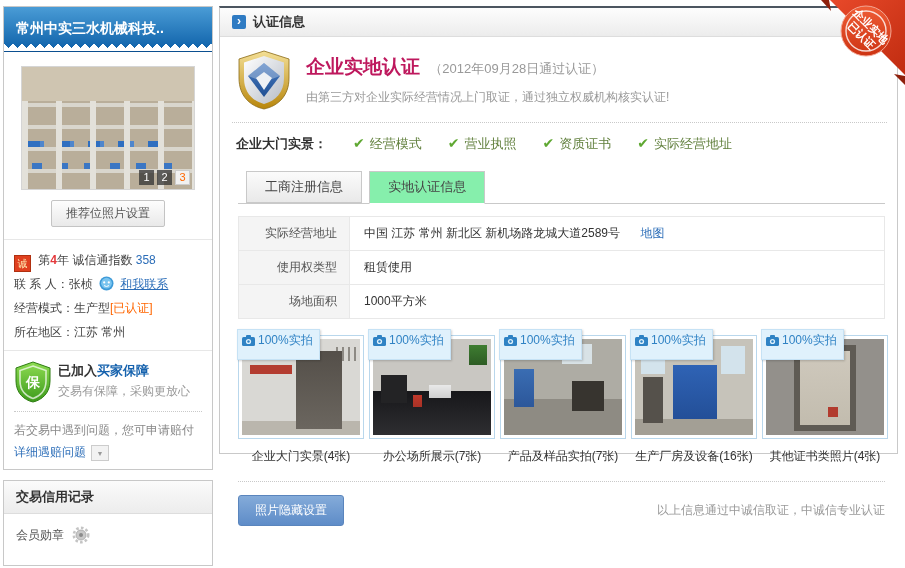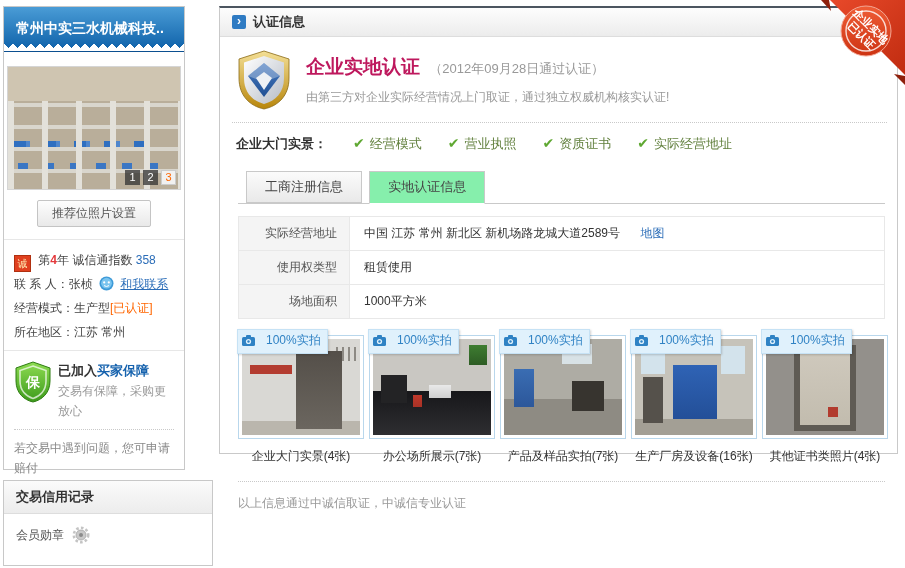--- a/index.html
+++ b/index.html
@@ -1,21 +1,21 @@
 <!DOCTYPE html>
 <html><head>
 <meta charset="utf-8">
 <style>
   html,body{margin:0;padding:0;background:#fff;}
   body{font-family:"Liberation Sans","DejaVu Sans",sans-serif;font-size:12px;color:#333;}
   .page{position:relative;width:905px;height:568px;overflow:hidden;background:#fff;}
   a{text-decoration:none;color:#2b6db8;cursor:pointer;}
 
   
-  .sidebar{position:absolute;left:3px;top:6px;width:182px;height:464px;border:1px solid #c8c8c8;background:#fff;box-sizing:border-box;}
+  .sidebar{position:absolute;left:3px;top:6px;width:210px;height:464px;border:1px solid #c8c8c8;background:#fff;box-sizing:border-box;}
   .company-hd{position:relative;height:44px;background:linear-gradient(#4a9cd6,#0d60a8);border-bottom:1px solid #0b4f90;color:#fff;font-size:14px;font-weight:bold;line-height:42px;padding:0 12px;overflow:hidden;white-space:nowrap;}
   .zigzag{position:absolute;left:0;right:0;bottom:0;height:7px;background:linear-gradient(-45deg,#ffffff 5px,transparent 0),linear-gradient(45deg,#ffffff 5px,transparent 0);background-position:left bottom;background-repeat:repeat-x;background-size:9px 9px;}
   .photo-wrap{position:relative;margin:14px auto 0;width:172px;height:122px;border:1px solid #d5d5d5;}
   .photo-main{position:absolute;inset:0;background-color:#b9ae9a;
      background-image:
        linear-gradient(#cfc5b1,#cfc5b1),
        repeating-linear-gradient(90deg,#e3e1da 0 6px,transparent 6px 34px),
        repeating-linear-gradient(#d9d6cd 0 4px,transparent 4px 22px),
        repeating-linear-gradient(90deg,#2f6fc0 0 12px,#4f86cc 12px 16px,transparent 16px 30px),
        repeating-linear-gradient(90deg,#3a76c4 0 10px,transparent 10px 26px);
@@ -70,21 +70,21 @@
   .vtable{margin:12px 12px 0 18px;border:1px solid #e8e8e8;}
   .vrow{display:flex;border-bottom:1px solid #e8e8e8;}
   .vrow:last-child{border-bottom:none;}
   .vlabel{flex:0 0 86px;background:#f4f4f4;color:#555;text-align:right;padding:8px 12px;border-right:1px solid #e8e8e8;}
   .vval{flex:1;padding:8px 14px;color:#333;}
   .map-link{margin-left:17px;}
   .photos{display:flex;margin:16px 10px 0 18px;gap:5px;}
   .ph-item{width:126px;}
   .ph-frame{position:relative;width:118px;border:1px solid #b9d7ec;padding:3px;background:#fff;}
   .ph-img{width:118px;height:96px;}
-  .ph-badge{position:absolute;top:-7px;left:-2px;display:flex;align-items:center;gap:11px;background:#e0f1fc;border:1px solid #c6e2f5;color:#2f82c4;font-size:12px;padding:2px 6px 4px 4px;box-shadow:1px 1px 2px rgba(0,0,0,.18);}
+  .ph-badge{position:absolute;top:-7px;left:-2px;display:flex;align-items:center;gap:3px;background:#e0f1fc;border:1px solid #c6e2f5;color:#2f82c4;font-size:12px;padding:2px 6px 10px 4px;box-shadow:1px 1px 2px rgba(0,0,0,.18);}
   .ph-cap{text-align:center;margin-top:9px;font-size:12px;color:#333;}
 
   .sc1{background-color:#d9d8d4;background-image:linear-gradient(#b33c30,#b33c30),linear-gradient(#544f49,#6b665f),repeating-linear-gradient(90deg,#8d8a84 0 2px,transparent 2px 6px),linear-gradient(#bab6ad,#bab6ad);background-size:42px 9px,46px 78px,22px 14px,100% 14px;background-position:8px 26px,54px 12px,94px 8px,0 82px;background-repeat:no-repeat;}
   .sc2{background-color:#c9c7c2;background-image:linear-gradient(#3e7d31,#2d5c24),linear-gradient(#e9e9e9,#cfcfcf),linear-gradient(#c0392b,#a93226),linear-gradient(#232325,#232325),linear-gradient(#17171a,#2e2e31);background-size:18px 20px,22px 13px,9px 12px,26px 28px,100% 44px;background-position:96px 6px,56px 46px,40px 56px,8px 36px,0 52px;background-repeat:no-repeat;}
   .sc3{background-color:#aeaca4;background-image:linear-gradient(#d8e2e6,#d8e2e6),linear-gradient(#3a6db3,#2c579a),linear-gradient(#37342f,#37342f),linear-gradient(#8e8b83,#8e8b83);background-size:30px 20px,20px 38px,32px 30px,100% 36px;background-position:58px 5px,10px 30px,68px 42px,0 60px;background-repeat:no-repeat;}
   .sc4{background-color:#c6c3ba;background-image:linear-gradient(#d3e3ec,#d3e3ec),linear-gradient(#d3e3ec,#d3e3ec),linear-gradient(#2f63b5,#234f98),linear-gradient(#55514b,#55514b),linear-gradient(#a39f95,#a39f95);background-size:24px 28px,24px 28px,44px 54px,20px 46px,100% 16px;background-position:6px 7px,86px 7px,38px 26px,8px 38px,0 80px;background-repeat:no-repeat;}
   .sc5{background-color:#93908b;background-image:linear-gradient(#b23b2e,#b23b2e),linear-gradient(#cfc9bd,#c2bcae),linear-gradient(#5f5b54,#5f5b54);background-size:10px 10px,50px 74px,62px 86px;background-position:62px 68px,34px 12px,28px 6px;background-repeat:no-repeat;}
 
   .footer{margin:16px 12px 0 18px;border-top:1px dotted #c9c9c9;padding-top:13px;display:flex;align-items:center;justify-content:space-between;}
   .hide-btn{background:linear-gradient(#84abd9,#5e8cc8);border:1px solid #5a85bd;border-radius:3px;color:#fff;font-size:12px;padding:6px 16px;cursor:pointer;}
@@ -322,20 +322,21 @@
                 <circle cx="6.5" cy="6.5" r="1.2" fill="#2f82c4"></circle>
               </svg>
               <span>100%实拍</span>
             </span>
         </div>
         <div class="ph-cap">其他证书类照片(4张)</div>
       </div>
     </div>
 
     <div class="footer">
+      <button class="hide-btn">照片隐藏设置</button>
       <span class="foot-note">以上信息通过中诚信取证，中诚信专业认证</span>
     </div>
   </div>
 
   <svg class="ribbon" viewBox="0 0 88 88">
     <defs>
       <linearGradient id="ribG" x1="0" y1="0" x2="1" y2="1">
           <stop offset="0" stop-color="#e8492a"></stop>
           <stop offset="1" stop-color="#c02c10"></stop>
         </linearGradient>

